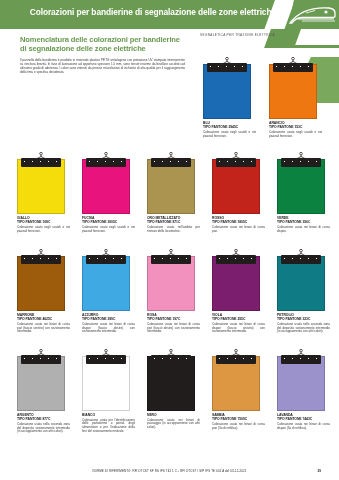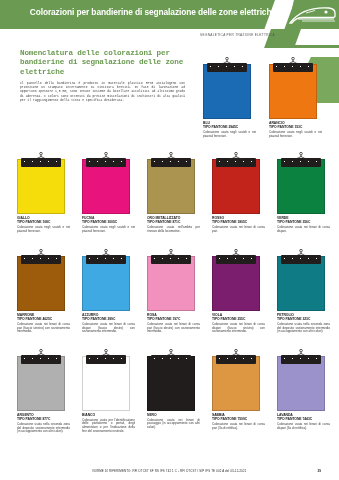--- a/index.html
+++ b/index.html
@@ -39,21 +39,21 @@
   .subtitle-text {
     position:absolute; right:64px; top:33px;
     font-size:3.1px; color:#555; letter-spacing:0.35px; white-space:nowrap;
   }
   .subtitle-diag {
     position:absolute; right:38px; top:29px; width:30px; height:19px;
     background:#6b9b52; transform:skewX(-20deg); transform-origin:top left;
   }
 
   
-  .intro { position:absolute; left:20px; top:49px; width:165px;font-family:Liberation Mono, monospace; }
+  .intro { position:absolute; left:20px; top:35px; width:165px; }
   .intro h1 {
     color:#6b9b52; font-size:7.6px; font-weight:bold; line-height:9.4px;
     letter-spacing:-0.15px;
   }
   .intro p {
     margin-top:4px; font-size:3.05px; line-height:4.1px;
     color:#3a3a3a; text-align:justify;
   }
 
   

